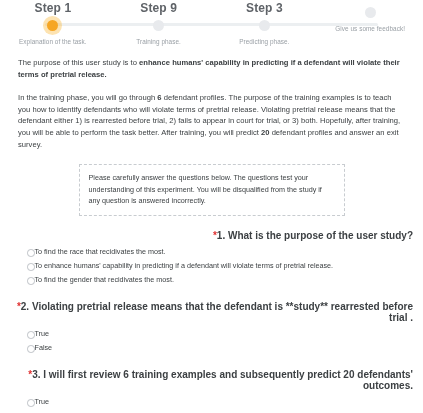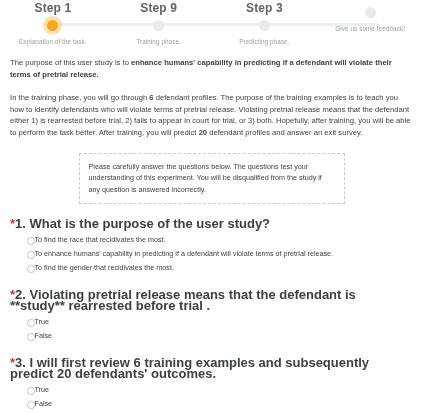--- a/index.html
+++ b/index.html
@@ -77,21 +77,21 @@
   }
 
   
   .content {
     padding: 0 10px;
   }
   p.para {
     font-size: 7.6px;
     line-height: 11.6px;
     color: #3c4043;
-    margin: 0;
+    margin: 8px;
     letter-spacing: 0.02px;
   }
   p.para.first { margin-top: 11px; }
   p.para.second { margin-top: 12px; }
   .b { font-weight: bold; }
 
   
   .notice-wrap {
     display: flex;
     justify-content: center;
@@ -106,24 +106,25 @@
     font-size: 7.2px;
     line-height: 11.5px;
     color: #3c4043;
   }
 
   
   .question {
     margin-top: 14px;
   }
   .q-label {
-    font-size: 13px;
+    font-size: 10px;
     font-weight: bold;
     color: #3c4043;
     line-height: 11px;
+    text-align: right;
   }
   .req {
     color: #e03131;
     font-weight: bold;
   }
   .options {
     margin: 4px 0 0 0;
     padding: 0;
     list-style: none;
   }

